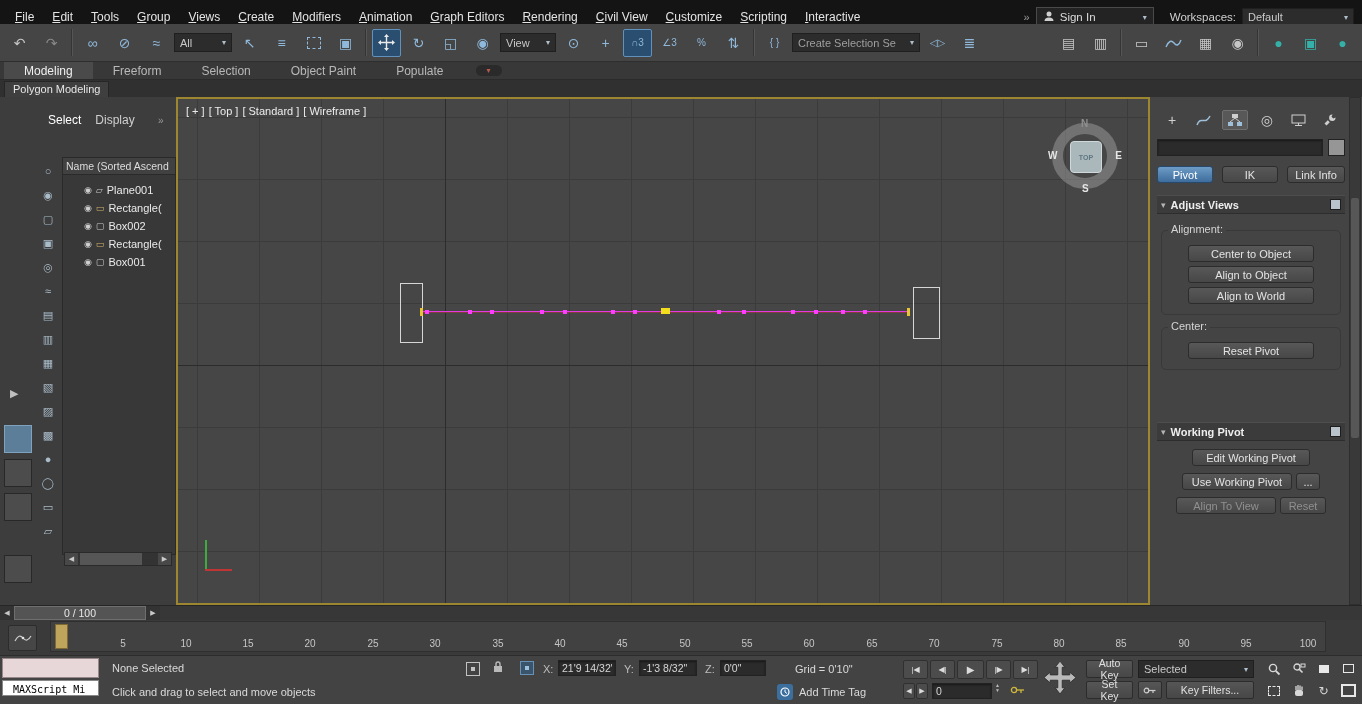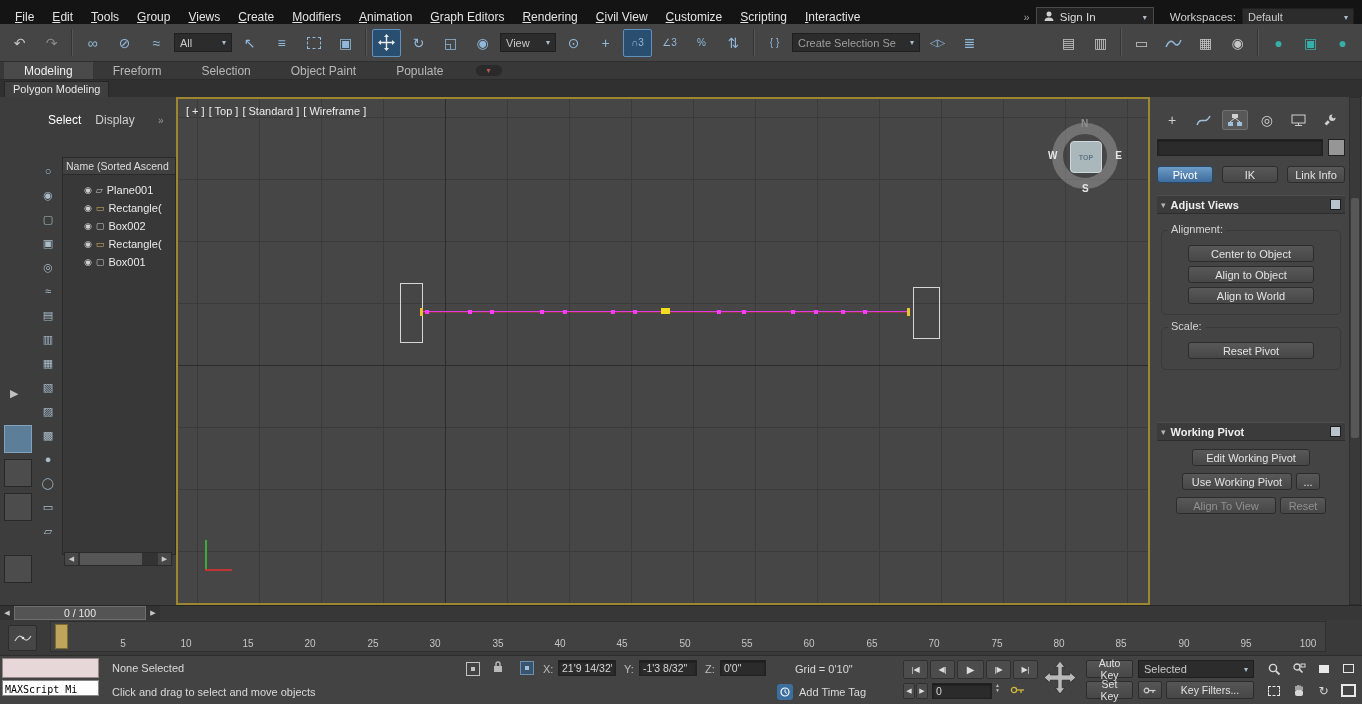--- a/index.html
+++ b/index.html
@@ -146,21 +146,21 @@
   .curvebtn{position:absolute;left:8px;top:5px;width:27px;height:24px;background:#464646;border:1px solid #2c2c2c;
             border-radius:2px;display:flex;align-items:center;justify-content:center;}
   .ruler{position:absolute;left:50px;right:36px;top:1px;height:31px;background:#414141;border:1px solid #2f2f2f;box-sizing:border-box;}
   .tick{position:absolute;bottom:2px;transform:translateX(-50%);font-size:10px;color:#c6c6c6;}
   .marker{position:absolute;left:4px;top:2px;width:13px;height:25px;background:#bfa55c;border:1px solid #7d6a35;box-sizing:border-box;}
 
   
   .statusbar{position:absolute;top:655px;left:0;right:0;height:49px;background:#434343;border-top:1px solid #2c2c2c;box-sizing:border-box;}
   .msx-top{position:absolute;left:2px;top:2px;width:97px;height:20px;background:#e7d7d8;border:1px solid #98888a;box-sizing:border-box;}
   .msx-bot{position:absolute;left:2px;top:24px;width:97px;height:16px;background:#fff;border:1px solid #888;box-sizing:border-box;
-           color:#000;font-family:"DejaVu Sans Mono","Liberation Mono",monospace;font-size:10px;line-height:18px;padding-left:2px;overflow:hidden;white-space:nowrap;}
+           color:#000;font-family:"DejaVu Sans Mono","Liberation Mono",monospace;font-size:10px;line-height:18px;padding-left:10px;overflow:hidden;white-space:nowrap;}
   .sb-text{position:absolute;color:#dadada;font-size:11px;white-space:nowrap;}
   .sb-lab{position:absolute;color:#bdbdbd;font-size:11px;}
   .sb-field{position:absolute;height:16px;padding:0 3px;}
   .iso-ic{position:absolute;left:466px;top:6px;width:12px;height:12px;border:1px solid #c2c2c2;}
   .iso-ic span{position:absolute;left:4px;top:4px;width:4px;height:4px;background:#c2c2c2;}
   .abs-ic{position:absolute;left:520px;top:5px;width:14px;height:14px;background:#39546b;border:1px solid #6a91b5;box-sizing:border-box;}
   .abs-ic span{position:absolute;left:4px;top:4px;width:4px;height:4px;background:#9cc0de;}
   .tt-ic{position:absolute;left:777px;top:28px;width:16px;height:16px;background:#3d6f9e;border-radius:3px;
          display:flex;align-items:center;justify-content:center;}
   .tr-btn{position:absolute;top:4px;height:19px;background:#4c4c4c;border:1px solid #303030;border-radius:2px;
@@ -515,21 +515,21 @@
             <span class="ro-min"></span>
           </div>
           <div class="ro-body">
             <div class="group">
               <span class="group-label">Alignment:</span>
               <button class="cbtn">Center to Object</button>
               <button class="cbtn">Align to Object</button>
               <button class="cbtn">Align to World</button>
             </div>
             <div class="group">
-              <span class="group-label">Scale:</span>
+              <span class="group-label">Center:</span>
               <button class="cbtn">Reset Pivot</button>
             </div>
           </div>
         </div>
 
         <div class="rollout working">
           <div class="ro-head">
             <span class="ro-arrow">▾</span>
             <span>Working Pivot</span>
             <span class="ro-min"></span>

